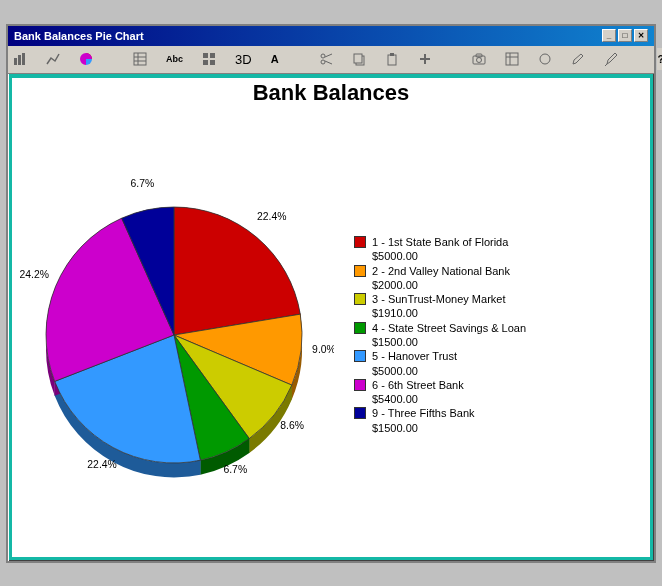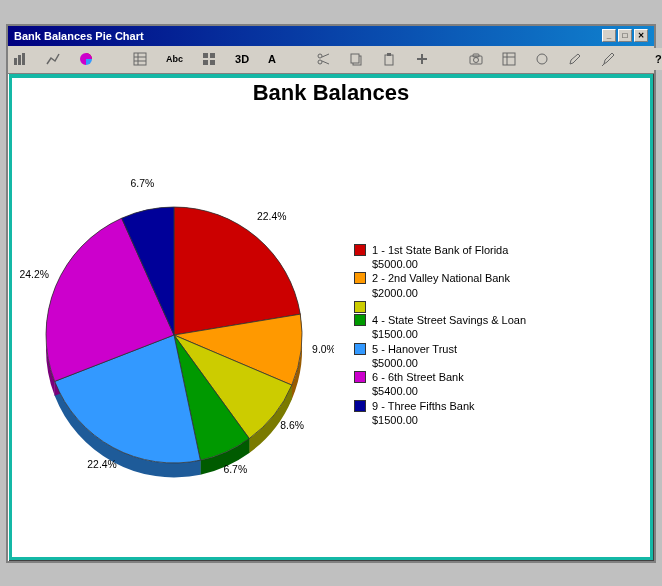--- a/index.html
+++ b/index.html
@@ -187,21 +187,21 @@
     </div>
     <div class="toolbar-btn">
       <svg width="14" height="14" viewBox="0 0 14 14">
           <rect x="1" y="1" width="5" height="5" fill="#666"></rect>
           <rect x="8" y="1" width="5" height="5" fill="#666"></rect>
           <rect x="1" y="8" width="5" height="5" fill="#666"></rect>
           <rect x="8" y="8" width="5" height="5" fill="#666"></rect>
         </svg>
     </div>
     <div class="toolbar-btn">
-      <span style="font-size:11px;font-weight:bold;">3D</span>
+      <span style="font-size:13px;font-weight:normal;">3D</span>
     </div>
     <div class="toolbar-btn">
       <span style="font-size:11px;font-weight:bold;">A</span>
     </div>
     <div class="toolbar-separator"></div>
     <div class="toolbar-btn">
       <svg width="14" height="14" viewBox="0 0 14 14">
           <circle cx="4" cy="4" r="2" fill="none" stroke="#666"></circle>
           <circle cx="4" cy="10" r="2" fill="none" stroke="#666"></circle>
           <line x1="6" y1="5" x2="13" y2="2" stroke="#666"></line>
@@ -316,20 +316,21 @@
       <div class="legend-item">
             <div class="legend-color" style="background-color: rgb(204, 0, 0);"></div>
             <div class="legend-text">1 - 1st State Bank of Florida<br>$5000.00</div>
           </div>
           <div class="legend-item">
             <div class="legend-color" style="background-color: rgb(255, 153, 0);"></div>
             <div class="legend-text">2 - 2nd Valley National Bank<br>$2000.00</div>
           </div>
           <div class="legend-item">
             <div class="legend-color" style="background-color: rgb(204, 204, 0);"></div>
+            <div class="legend-text">3 - SunTrust-Money Market<br>$1910.00</div>
           </div>
           <div class="legend-item">
             <div class="legend-color" style="background-color: rgb(0, 153, 0);"></div>
             <div class="legend-text">4 - State Street Savings &amp; Loan<br>$1500.00</div>
           </div>
           <div class="legend-item">
             <div class="legend-color" style="background-color: rgb(51, 153, 255);"></div>
             <div class="legend-text">5 - Hanover Trust<br>$5000.00</div>
           </div>
           <div class="legend-item">

